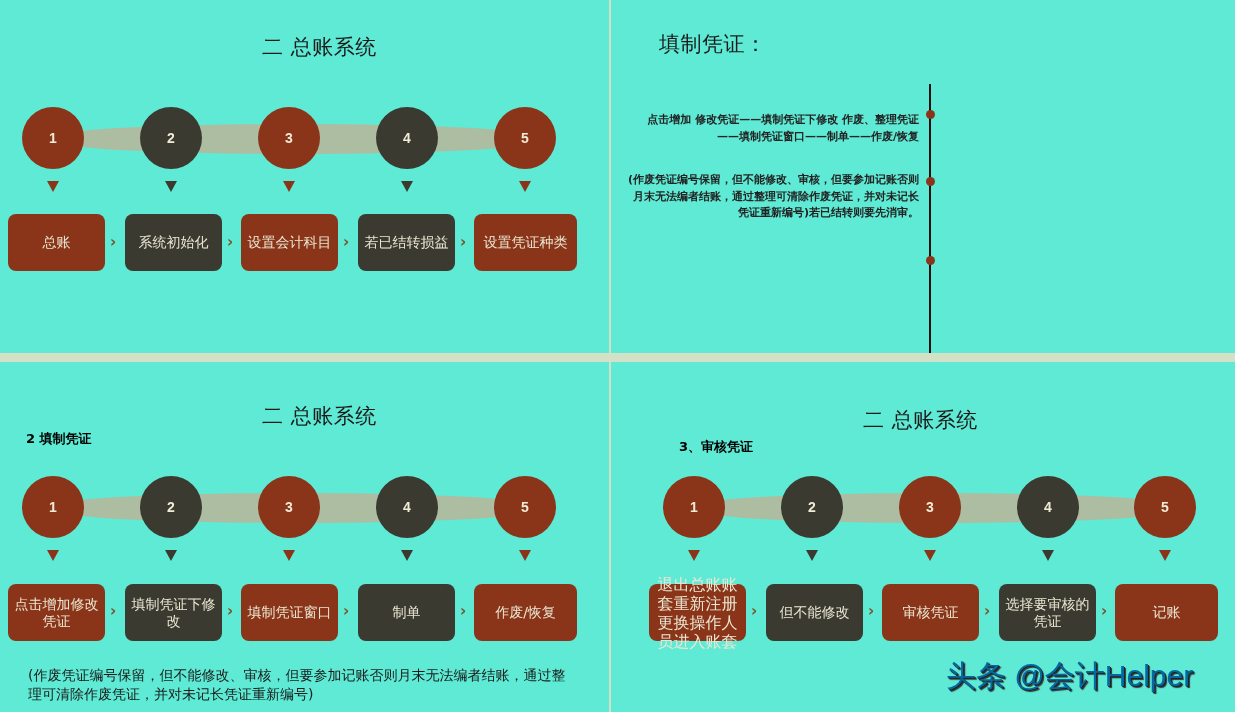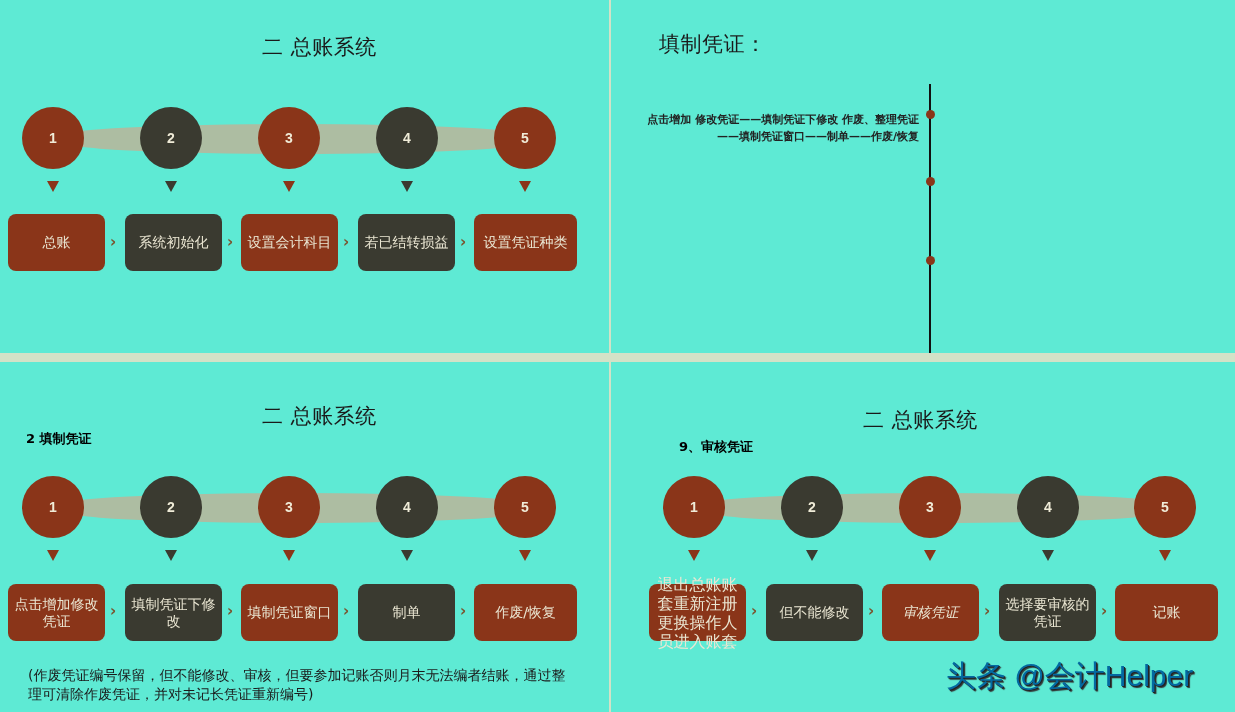--- a/index.html
+++ b/index.html
@@ -110,20 +110,21 @@
 
 <div class="panel" id="p-tr">
   <div class="title" style="left:48px; top:30px;">填制凭证：</div>
 
   <div class="tl-line"></div>
   <div class="tl-dot" style="top:110px;"></div>
   <div class="tl-dot" style="top:177px;"></div>
   <div class="tl-dot" style="top:256px;"></div>
 
   <div class="tl-text right-al" style="left:20px; top:112px; width:288px;">点击增加 修改凭证——填制凭证下修改 作废、整理凭证——填制凭证窗口——制单——作废/恢复</div>
+  <div class="tl-text right-al" style="left:14px; top:172px; width:294px;">(作废凭证编号保留，但不能修改、审核，但要参加记账否则月末无法编者结账，通过整理可清除作废凭证，并对未记长凭证重新编号)若已结转则要先消审。</div>
 </div>
 
 <div class="panel" id="p-bl">
   <div class="title" style="left:262px; top:40px;">二 总账系统</div>
   <div class="subtitle" style="left:26px; top:68px;">2  填制凭证</div>
 
   <div class="flow" style="left:0; top:0;">
     <div class="connector" style="left:60px; top:131px; width:470px;"></div>
 
     <div class="circle red" style="left:22px;  top:114px;">1</div>
@@ -148,40 +149,40 @@
     <div class="chev" style="left:227px; top:242px;">›</div>
     <div class="chev" style="left:343px; top:242px;">›</div>
     <div class="chev" style="left:460px; top:242px;">›</div>
   </div>
 
   <div class="note" style="left:28px; top:304px; width:550px;">(作废凭证编号保留，但不能修改、审核，但要参加记账否则月末无法编者结账，通过整理可清除作废凭证，并对未记长凭证重新编号)</div>
 </div>
 
 <div class="panel" id="p-br">
   <div class="title" style="left:252px; top:44px;">二 总账系统</div>
-  <div class="subtitle" style="left:68px; top:76px;">9、审核凭证</div>
+  <div class="subtitle" style="left:68px; top:76px;">3、审核凭证</div>
 
   <div class="flow" style="left:0; top:0;">
     <div class="connector" style="left:90px; top:131px; width:470px;"></div>
 
     <div class="circle red" style="left:52px;  top:114px;">1</div>
     <div class="circle dark" style="left:170px; top:114px;">2</div>
     <div class="circle red" style="left:288px; top:114px;">3</div>
     <div class="circle dark" style="left:406px; top:114px;">4</div>
     <div class="circle red" style="left:523px; top:114px;">5</div>
 
     <div class="tri" style="left:77px;  top:188px;"></div>
     <div class="tri darkt" style="left:195px; top:188px;"></div>
     <div class="tri" style="left:313px; top:188px;"></div>
     <div class="tri darkt" style="left:431px; top:188px;"></div>
     <div class="tri" style="left:548px; top:188px;"></div>
 
     <div class="box red small" style="left:38px;  top:222px;">退出总账账套重新注册更换操作人员进入账套</div>
     <div class="box dark" style="left:155px; top:222px;">但不能修改</div>
-    <div class="box red" style="left:271px; top:222px;font-style:italic;">审核凭证</div>
+    <div class="box red" style="left:271px; top:222px;">审核凭证</div>
     <div class="box dark" style="left:388px; top:222px;">选择要审核的凭证</div>
     <div class="box red" style="left:504px; top:222px; width:103px;">记账</div>
 
     <div class="chev" style="left:140px; top:242px;">›</div>
     <div class="chev" style="left:257px; top:242px;">›</div>
     <div class="chev" style="left:373px; top:242px;">›</div>
     <div class="chev" style="left:490px; top:242px;">›</div>
   </div>
 </div>
 

